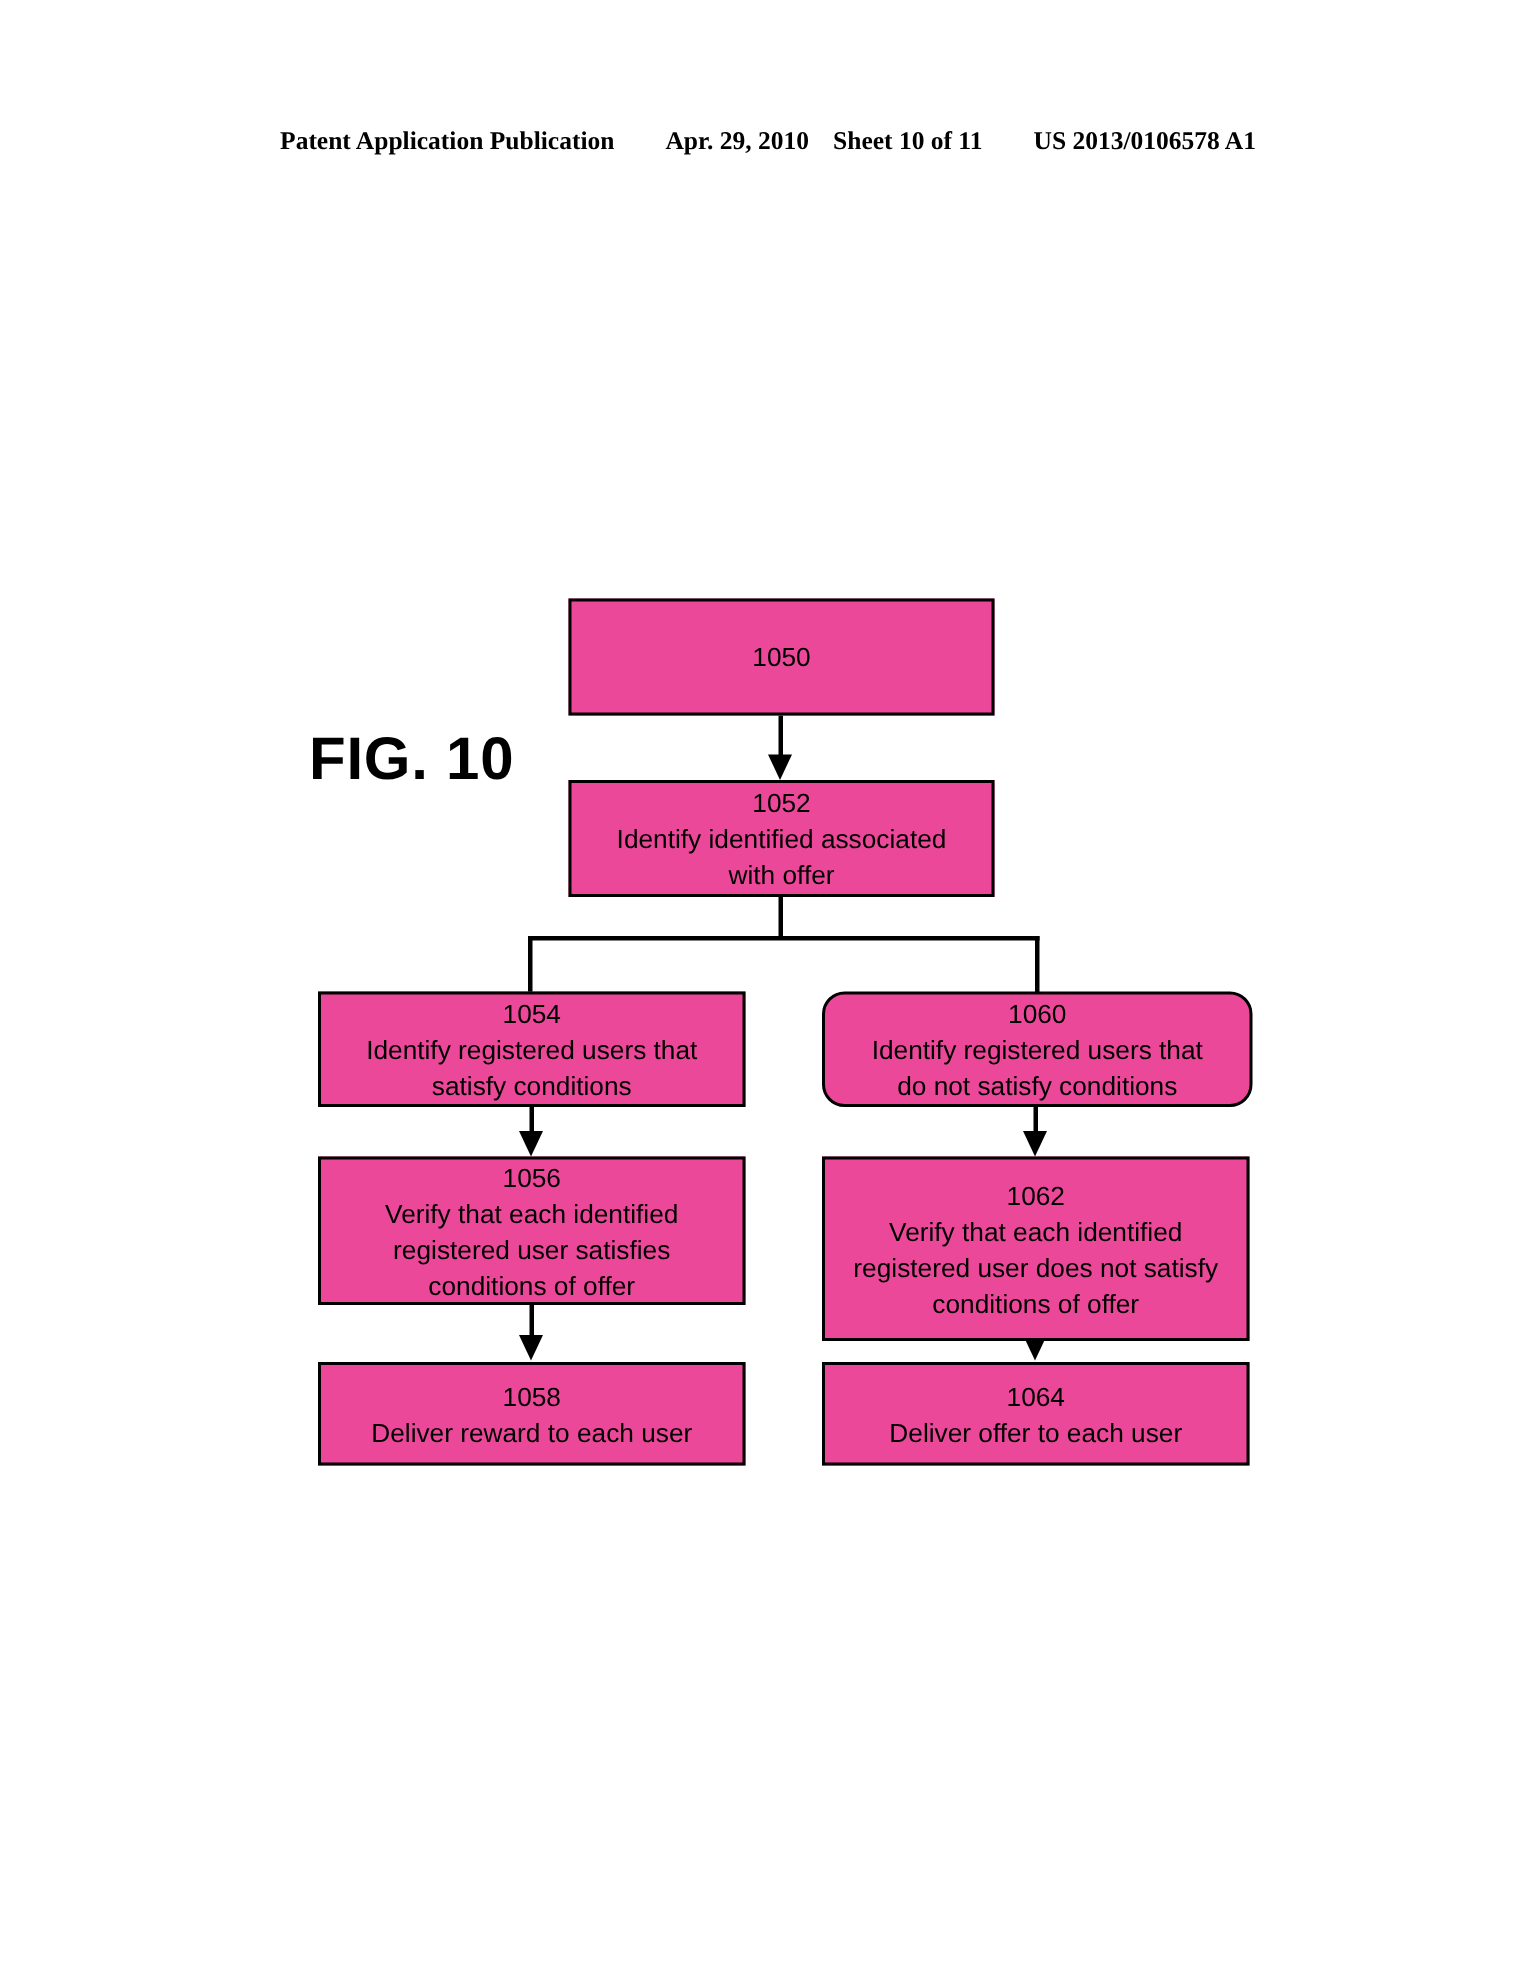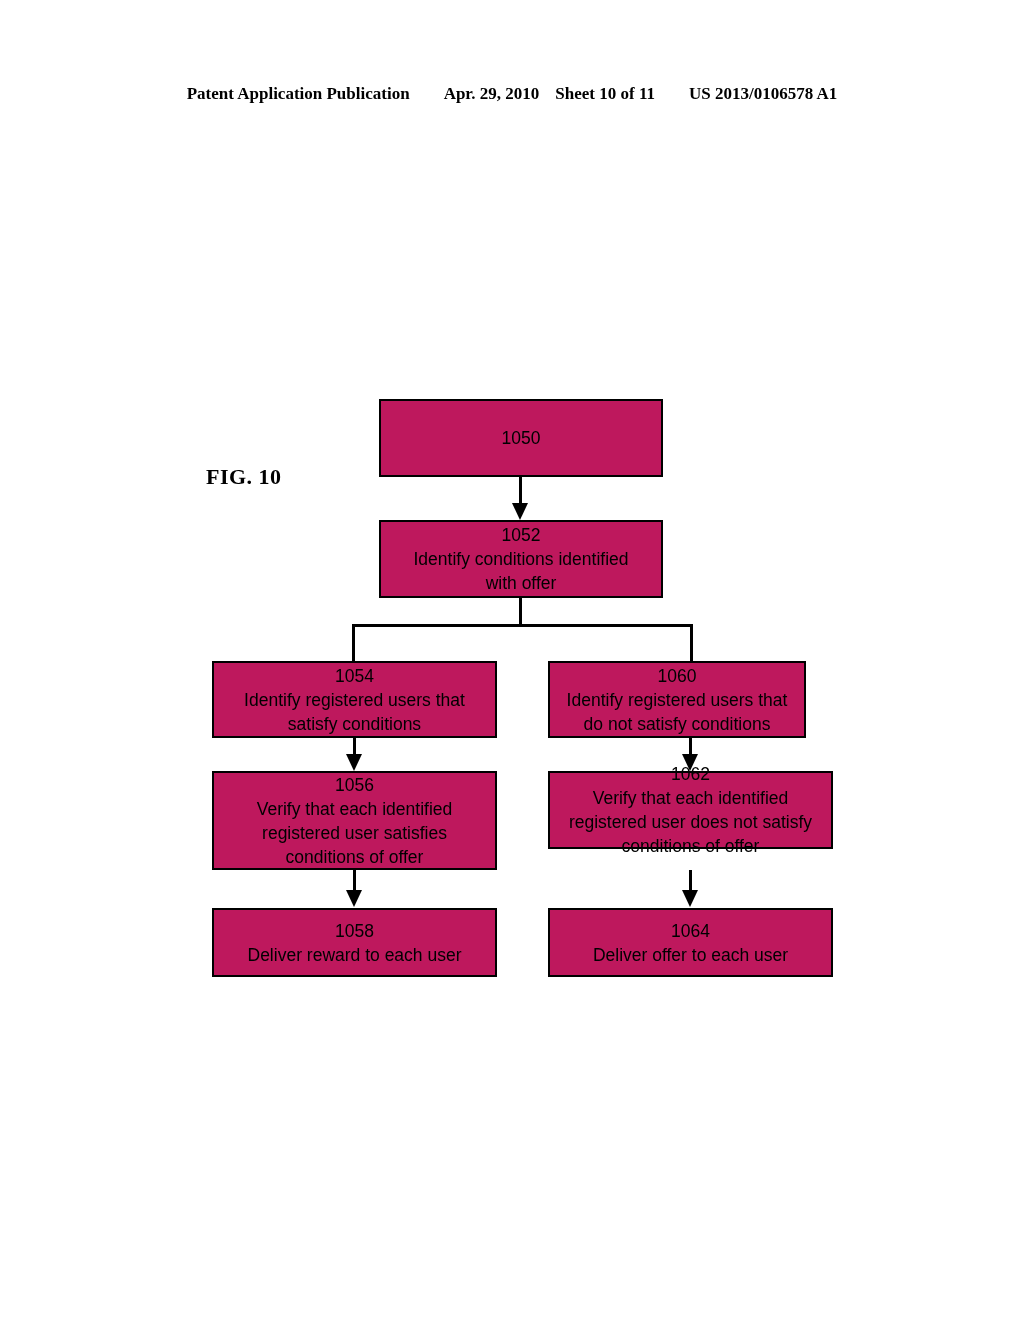--- a/index.html
+++ b/index.html
@@ -39,34 +39,34 @@
     margin-right: 16px;
   }
   #patent-header .hdr-sheet {
     margin-right: 34px;
   }
 
   
   #fig-label {
     position: absolute;
     left: 206px;
-    top: 464px;
-    font-family: Liberation Serif, serif;
+    top: 484px;
+    font-family: Liberation Sans, sans-serif;
     font-weight: bold;
-    font-size: 22px;
+    font-size: 40px;
     letter-spacing: 0.5px;
     white-space: nowrap;
   }
 
   
   .flow-box {
     position: absolute;
     box-sizing: border-box;
     border: 2px solid #000000;
-    background: #be185d;
+    background: #ec4899;
     display: flex;
     flex-direction: column;
     align-items: center;
     justify-content: center;
     text-align: center;
     font-family: "Liberation Sans", sans-serif;
     font-size: 17.5px;
     line-height: 24px;
     padding: 2px 4px;
   }
@@ -77,22 +77,22 @@
   .flow-box .box-text {
     display: block;
     white-space: pre-line;
   }
 
   #box-1050 { left: 379px; top: 399px;  width: 284px; height: 78px; }
   #box-1052 { left: 379px; top: 520px;  width: 284px; height: 78px; }
   #box-1054 { left: 212px; top: 661px;  width: 285px; height: 77px; }
   #box-1056 { left: 212px; top: 771px;  width: 285px; height: 99px; }
   #box-1058 { left: 212px; top: 908px;  width: 285px; height: 69px; }
-  #box-1060 { left: 548px; top: 661px;  width: 258px; height: 77px; }
-  #box-1062 { left: 548px; top: 771px;  width: 285px; height: 78px; }
+  #box-1060 { left: 548px; top: 661px;  width: 287px; height: 77px; border-radius: 15px; }
+  #box-1062 { left: 548px; top: 771px;  width: 285px; height: 123px; }
   #box-1064 { left: 548px; top: 908px;  width: 285px; height: 69px; }
 
   
   .conn-v {
     position: absolute;
     width: 3px;
     background: #000000;
   }
   .conn-h {
     position: absolute;
@@ -159,21 +159,21 @@
 <div class="arrow-head" id="arrowhead-1060-1062"></div>
 <div class="conn-v" id="conn-1062-1064"></div>
 <div class="arrow-head" id="arrowhead-1062-1064"></div>
 
 <div class="flow-box" id="box-1050">
   <span class="box-num">1050</span>
 </div>
 
 <div class="flow-box" id="box-1052">
   <span class="box-num">1052</span>
-  <span class="box-text">Identify conditions identified
+  <span class="box-text">Identify identified associated
 with offer</span>
 </div>
 
 <div class="flow-box" id="box-1054">
   <span class="box-num">1054</span>
   <span class="box-text">Identify registered users that
 satisfy conditions</span>
 </div>
 
 <div class="flow-box" id="box-1056">

